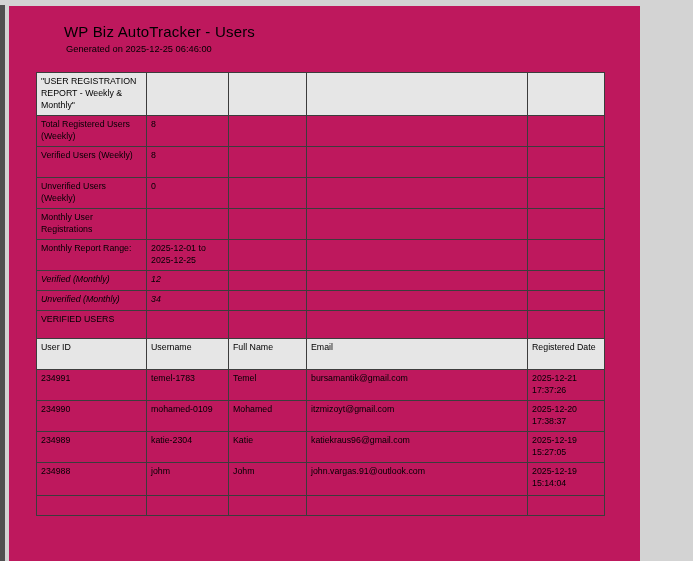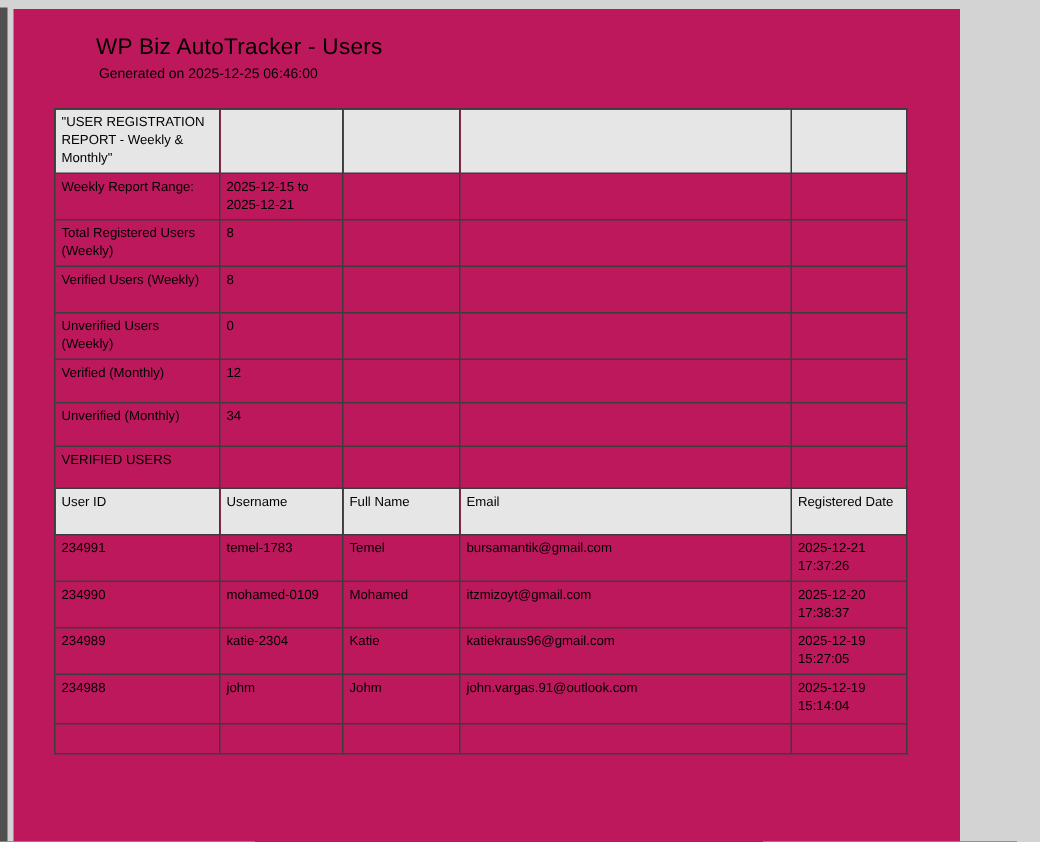--- a/index.html
+++ b/index.html
@@ -38,21 +38,21 @@
     font-size: 8.8px;
     line-height: 12px;
     color: #000;
     overflow: hidden;
     word-wrap: break-word;
   }
   tr.gray td { background: #e6e6e6; }
   tr.r43 td { height: 43px; }
   tr.r31 td { height: 31px; }
   tr.r29 td { height: 33px; }
-  tr.r23 td { height: 29px; }
+  tr.r23 td { height: 20px; font-style: italic; }
   tr.r22 td { height: 28px; }
   tr.r20 td { height: 20px; }
 </style>
 </head>
 <body>
 
 <div class="frame-strip"></div>
 
 <div class="page">
 
@@ -70,27 +70,20 @@
     <tbody>
 
       <tr class="r43 gray">
         <td>"USER REGISTRATION REPORT - Weekly &amp; Monthly"</td>
         <td></td>
         <td></td>
         <td></td>
         <td></td>
       </tr>
 
-      <tr class="r31">
-        <td>Weekly Report Range:</td>
-        <td>2025-12-15 to 2025-12-21</td>
-        <td></td>
-        <td></td>
-        <td></td>
-      </tr>
 
       <tr class="r31">
         <td>Total Registered Users (Weekly)</td>
         <td>8</td>
         <td></td>
         <td></td>
         <td></td>
       </tr>
 
       <tr class="r31">
@@ -102,21 +95,35 @@
       </tr>
 
       <tr class="r31">
         <td>Unverified Users (Weekly)</td>
         <td>0</td>
         <td></td>
         <td></td>
         <td></td>
       </tr>
 
+      <tr class="r31">
+        <td>Monthly User Registrations</td>
+        <td></td>
+        <td></td>
+        <td></td>
+        <td></td>
+      </tr>
 
+      <tr class="r31">
+        <td>Monthly Report Range:</td>
+        <td>2025-12-01 to 2025-12-25</td>
+        <td></td>
+        <td></td>
+        <td></td>
+      </tr>
 
 
       <tr class="r23">
         <td>Verified (Monthly)</td>
         <td>12</td>
         <td></td>
         <td></td>
         <td></td>
       </tr>
 

